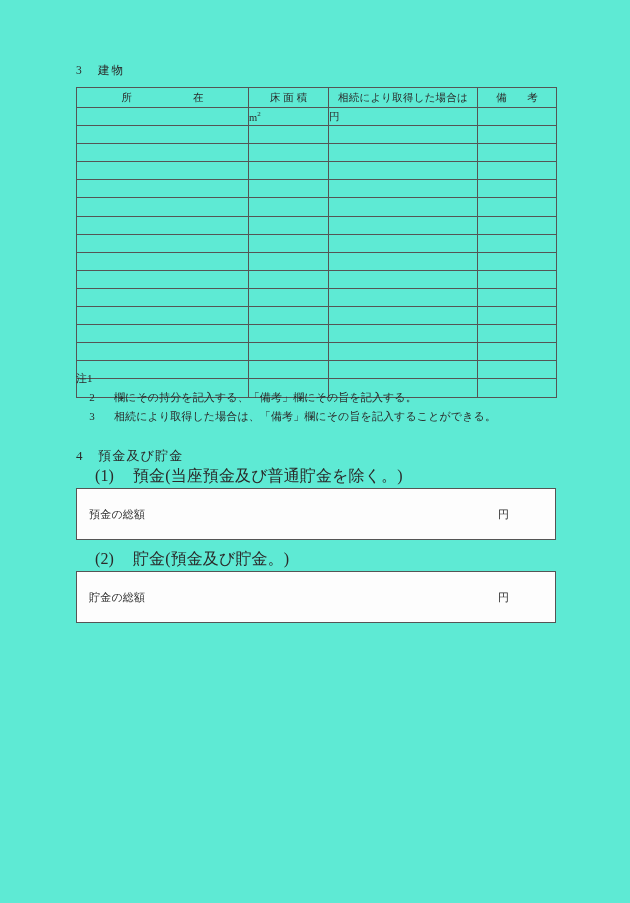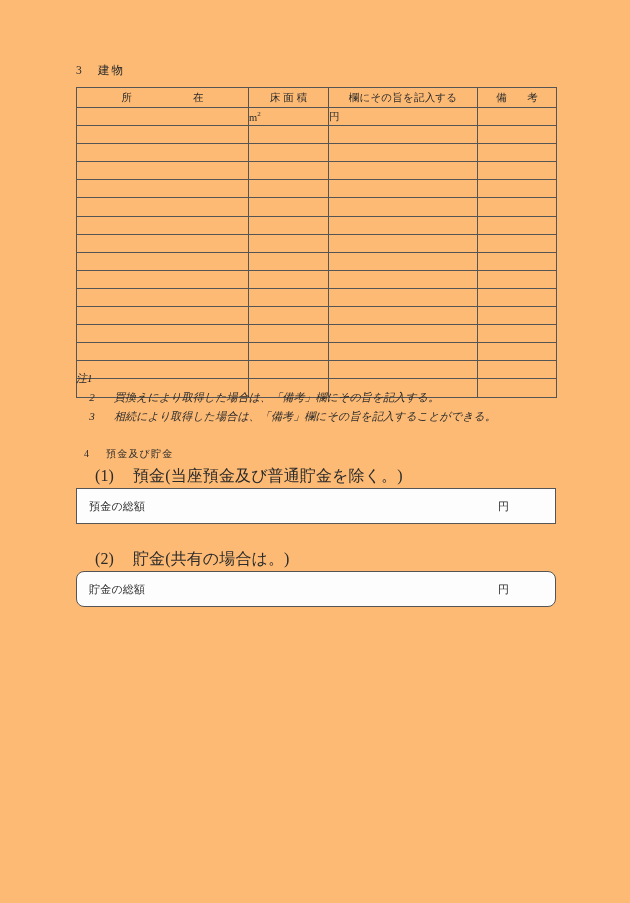--- a/index.html
+++ b/index.html
@@ -11,21 +11,21 @@
     width: 630px;
     height: 903px;
     position: relative;
     font-family: "Liberation Serif", "DejaVu Serif", serif;
     color: #2b2b2b;
     -webkit-font-smoothing: antialiased;
   }
   .page {
     position: absolute;
     inset: 0;
-    background: #fdba74;
+    background: #5eead4;
   }
 
   
   .sec-heading {
     position: absolute;
     left: 76px;
     top: 63px;
     font-size: 11.5px;
     letter-spacing: 0.4px;
     white-space: nowrap;
@@ -89,21 +89,20 @@
   .notes {
     position: absolute;
     left: 76px;
     top: 369px;
     font-size: 11px;
     line-height: 19.2px;
   }
   .note-line {
     display: flex;
     white-space: nowrap;
-    font-style: italic;
   }
   .note-line .marker {
     display: inline-block;
     width: 38px;
     flex: 0 0 38px;
     text-align: left;
   }
   .note-line.sub .marker {
     width: 38px;
     flex: 0 0 38px;
@@ -111,23 +110,22 @@
     padding-right: 6px;
     box-sizing: border-box;
   }
   .note-line .body { letter-spacing: 0.1px; }
 
   
   .sec4-heading {
     position: absolute;
     left: 76px;
     top: 447px;
-    font-size: 10px;
-    white-space: nowrap;
-    margin-left: 8px;
+    font-size: 13px;
+    white-space: nowrap;
   }
   .sec4-heading .num { display: inline-block; width: 22px; }
   .sec4-heading .title { letter-spacing: 1.2px; }
 
   .sub-label {
     position: absolute;
     font-size: 16px;
     white-space: nowrap;
     letter-spacing: 0.1px;
   }
@@ -135,27 +133,27 @@
     display: inline-block;
     width: 38px;
   }
   .sub-1 { left: 95px; top: 466px; }
   .sub-2 { left: 95px; top: 549px; }
 
   .total-box {
     position: absolute;
     left: 76px;
     width: 480px;
-    height: 36px;
+    height: 52px;
     border: 1px solid #555;
     box-sizing: border-box;
     background: #fdfdfd;
   }
   .box-1 { top: 488px; }
-  .box-2 { top: 571px; border-radius: 8px; }
+  .box-2 { top: 571px; }
 
   .total-box .label {
     position: absolute;
     left: 12px;
     top: 50%;
     transform: translateY(-50%);
     font-size: 11px;
     letter-spacing: 0.2px;
     white-space: nowrap;
   }
@@ -188,21 +186,21 @@
         <th>
           <div class="th-spread">
             <span>所</span>
             <span>在</span>
           </div>
         </th>
         <th>
           <span class="th-plain">床  面  積</span>
         </th>
         <th>
-          <span class="th-plain">欄にその旨を記入する</span>
+          <span class="th-plain">相続により取得した場合は</span>
         </th>
         <th>
           <div class="th-spread note">
             <span>備</span>
             <span>考</span>
           </div>
         </th>
       </tr>
     </thead>
     <tbody>
@@ -309,41 +307,41 @@
         </tr>
       </tbody>
   </table>
 
   <div class="notes">
     <div class="note-line">
       <span class="marker">注1</span>
     </div>
     <div class="note-line sub">
       <span class="marker">2</span>
-      <span class="body">買換えにより取得した場合は、「備考」欄にその旨を記入する。</span>
+      <span class="body">欄にその持分を記入する、「備考」欄にその旨を記入する。</span>
     </div>
     <div class="note-line sub">
       <span class="marker">3</span>
       <span class="body">相続により取得した場合は、「備考」欄にその旨を記入することができる。</span>
     </div>
   </div>
 
   <div class="sec4-heading">
     <span class="num">4</span><span class="title">預金及び貯金</span>
   </div>
 
   <div class="sub-label sub-1">
     <span class="pnum">(1)</span><span>預金(当座預金及び普通貯金を除く。)</span>
   </div>
   <div class="total-box box-1">
     <span class="label">預金の総額</span>
     <span class="yen">円</span>
   </div>
 
   <div class="sub-label sub-2">
-    <span class="pnum">(2)</span><span>貯金(共有の場合は。)</span>
+    <span class="pnum">(2)</span><span>貯金(預金及び貯金。)</span>
   </div>
   <div class="total-box box-2">
     <span class="label">貯金の総額</span>
     <span class="yen">円</span>
   </div>
 
 </div>
 
 </body></html>

